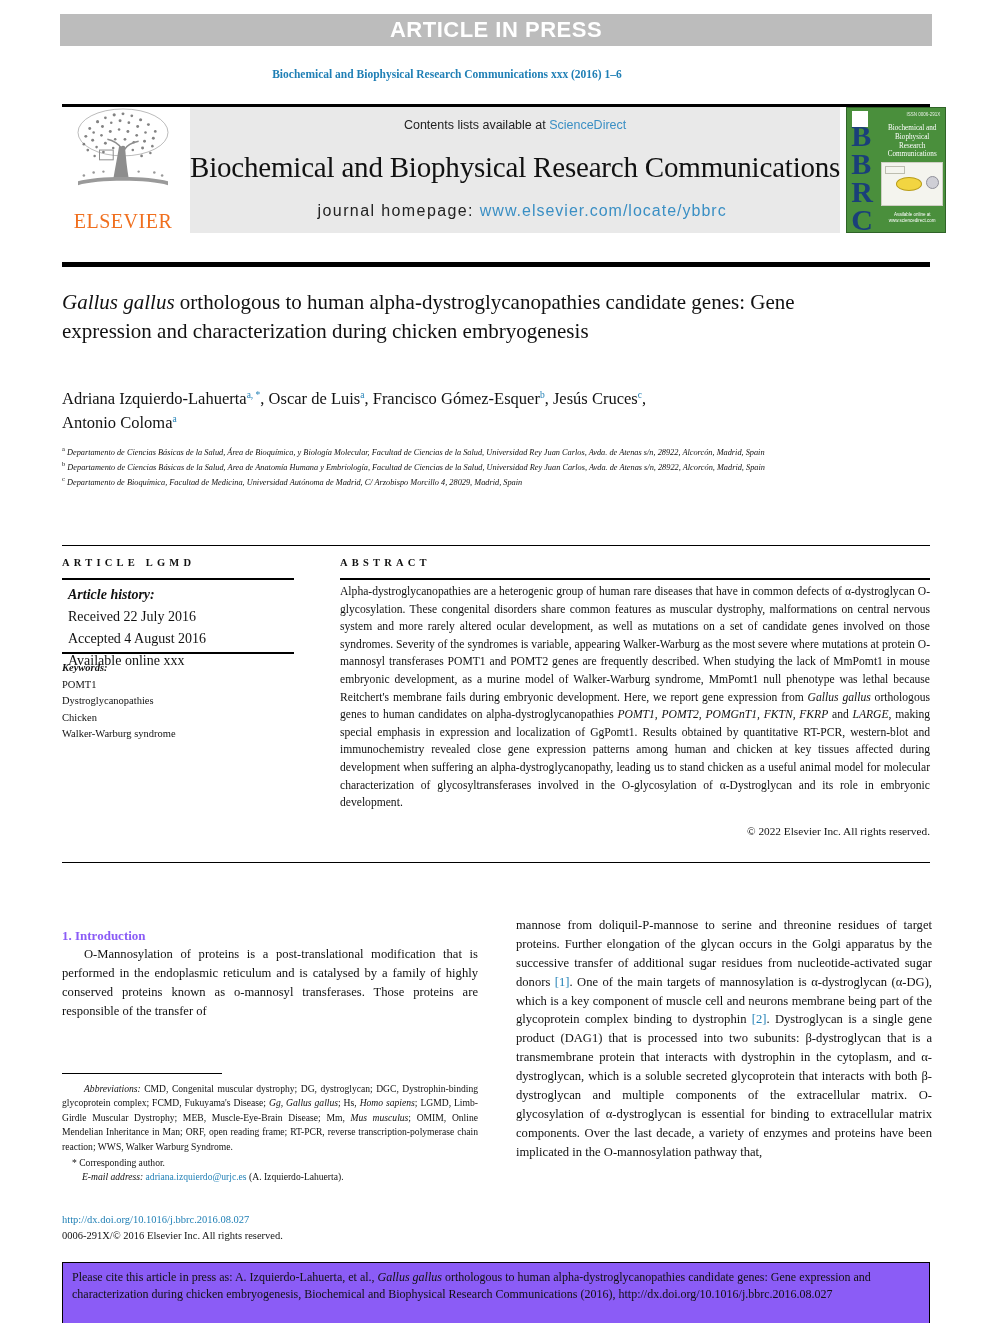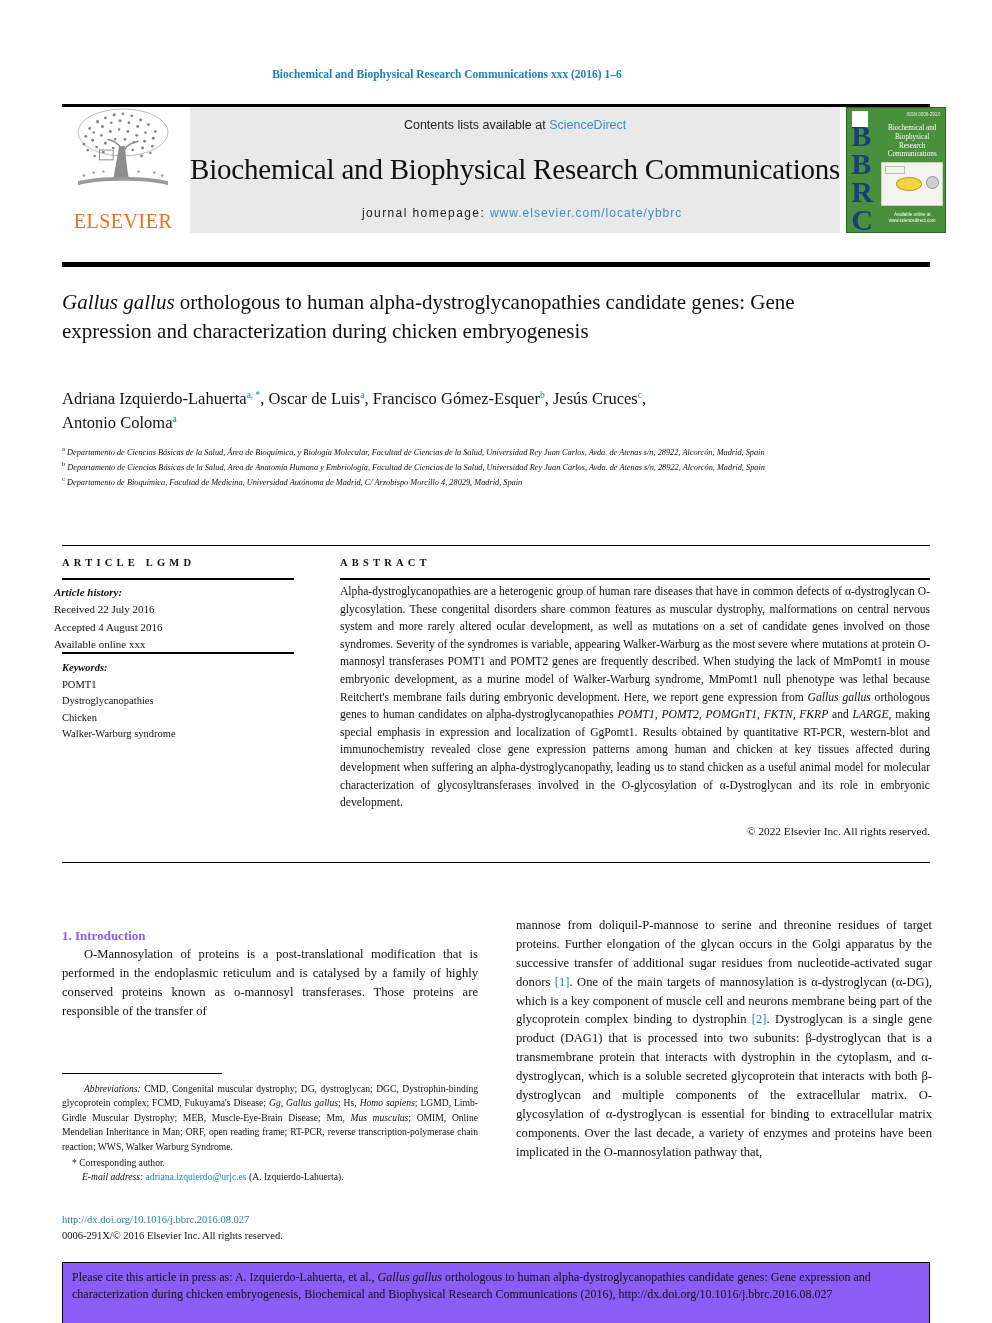--- a/index.html
+++ b/index.html
@@ -89,21 +89,21 @@
   .contents-line a { color: #3a8fc4; text-decoration: none; }
   .journal-name {
     font-family: "Liberation Serif", serif;
     font-size: 29px;
     color: #111;
     letter-spacing: -0.2px;
     white-space: nowrap;
   }
   .homepage-line {
     font-family: "Liberation Sans", sans-serif;
-    font-size: 12px;
+    font-size: 16px;
     color: #222;
     letter-spacing: 1.4px;
     padding-left: 14px;
   }
   .homepage-line a { color: #3a8fc4; text-decoration: none; letter-spacing: 1px; }
 
   .bbrc-cover {
     width: 100px; flex: 0 0 100px;
     background: #4a8f3c;
     border: 1px solid #2f6327;
@@ -212,22 +212,22 @@
   .sec-head {
     position: absolute;
     font-family: "Liberation Serif", serif;
     font-size: 10.5px;
     font-weight: bold;
     letter-spacing: 4.2px;
     color: #111;
   }
   .info-col {
     position: absolute;
-    left: 54px; top: 584px; width: 232px;
-    font-size: 11px;
+    left: 68px; top: 584px; width: 232px;
+    font-size: 14px;
     line-height: 1.58;
     color: #111;
   }
   .info-col .lbl { font-style: italic; font-weight: bold; }
   .kw-col {
     position: absolute;
     left: 62px; top: 660px; width: 232px;
     font-size: 10.5px;
     line-height: 1.58;
     color: #111;
@@ -317,20 +317,23 @@
     line-height: 1.42;
     color: #111;
   }
   .cite-box i { font-style: italic; }
 </style>
 </head>
 <body>
 
 <div class="page">
 
+  <div class="aip-banner">
+    <span>ARTICLE IN PRESS</span>
+  </div>
 
   <div class="running-head">Biochemical and Biophysical Research Communications xxx (2016) 1–6</div>
 
   <div class="jheader">
 
     <div class="elsevier-logo">
       <svg class="tree-svg" width="108" height="92" viewBox="0 0 108 92">
         <g fill="#6e6e6e">
           <ellipse cx="54" cy="26" rx="46" ry="24" fill="none" stroke="#8a8a8a" stroke-width="0.6"></ellipse>
           <g opacity="0.85">

